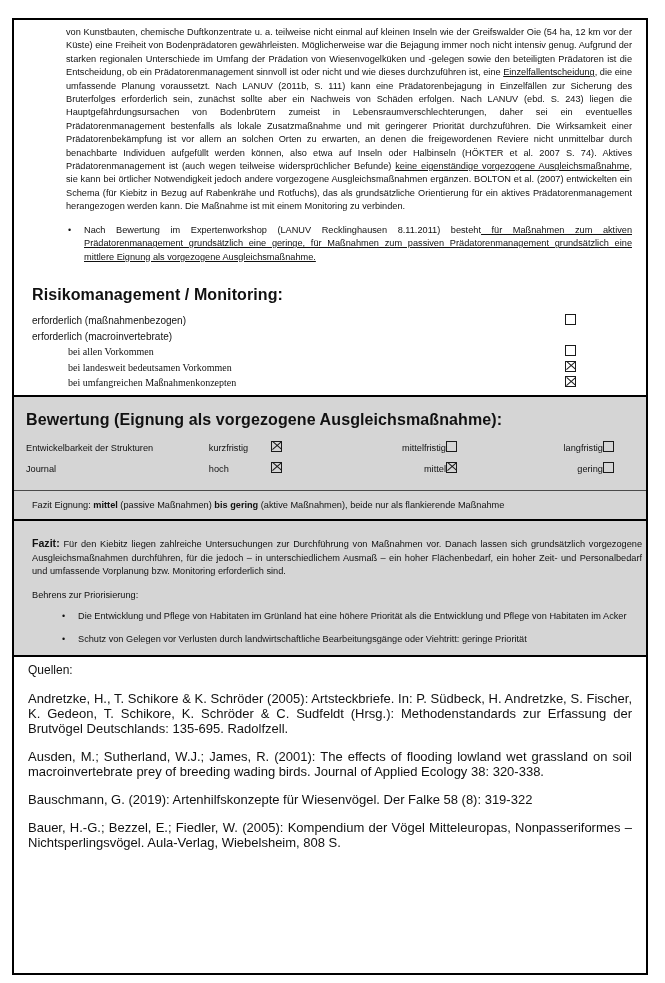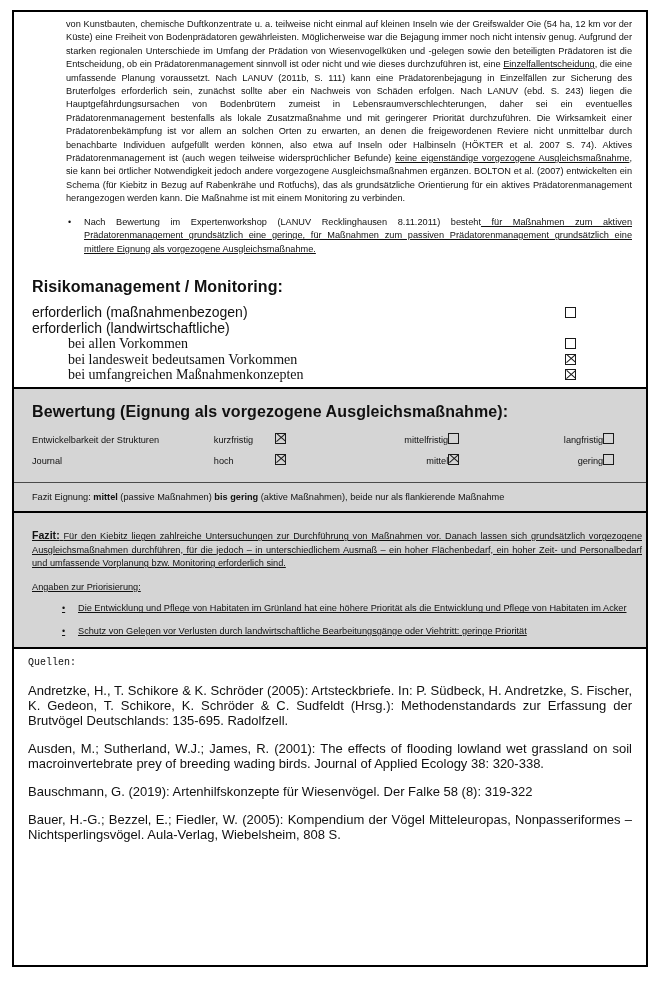--- a/index.html
+++ b/index.html
@@ -12,21 +12,21 @@
     height: 983px;
     font-family: "Liberation Sans", sans-serif;
     color: #111111;
     position: relative;
     overflow: hidden;
   }
 
   .page {
     position: absolute;
     left: 12px;
-    top: 10px;
+    top: 18px;
     width: 636px;
     height: 957px;
     border: 2px solid #000000;
     box-sizing: border-box;
     background: #ffffff;
   }
 
   
   .para {
     font-size: 9.2px;
@@ -78,21 +78,21 @@
     font-weight: bold;
     margin: 0 0 9px 0;
     letter-spacing: 0.1px;
   }
   .risk-table {
     border-collapse: collapse;
     width: 100%;
   }
   .risk-table td {
     padding: 0;
-    font-size: 14px;
+    font-size: 10px;
     line-height: 15.6px;
     vertical-align: middle;
     height: 15.6px;
   }
   .risk-label { width: 280px; }
   .risk-label.indent { padding-left: 36px; font-family: Liberation Serif, serif; }
   .risk-box-cell { width: 40px; text-align: left; }
 
   
   .cbx {
@@ -130,21 +130,21 @@
     border: 0;
     border-top: 1px solid #4a4a4a;
     margin: 0;
   }
 
   
   .gray {
     background: #d5d5d5;
   }
   .bewertung {
-    padding: 14px 14px 10px 18px;
+    padding: 14px 14px 10px 12px;
   }
   .bew-table {
     border-collapse: collapse;
     width: 100%;
     margin-top: 9px;
   }
   .bew-table td {
     font-size: 9.2px;
     line-height: 21px;
     height: 21px;
@@ -162,21 +162,20 @@
   .spacer-b { width: 86px; }
 
   .fazit-eignung {
     font-size: 9.2px;
     line-height: 13px;
     padding: 8px 14px 7px 18px;
   }
 
   .fazit-block {
     padding: 7px 4px 9px 18px;
-    text-decoration: underline;
   }
   .fazit-lead {
     font-size: 10.6px;
     font-weight: bold;
   }
   .fazit-body {
     font-size: 9.2px;
     line-height: 13.6px;
     text-align: justify;
   }
@@ -192,24 +191,23 @@
   }
   .prio-list .bullet-row { margin-bottom: 9px; }
   .prio-list .bullet-row:last-child { margin-bottom: 0; }
 
   
   .quellen {
     padding: 6px 14px 8px 14px;
     background: #ffffff;
   }
   .quellen-title {
-    font-size: 10px;
+    font-size: 12px;
     line-height: 15px;
     margin-bottom: 6px;
-    font-family: Liberation Mono, monospace;
   }
   .ref {
     font-size: 13px;
     line-height: 15px;
     text-align: justify;
     margin-bottom: 9px;
   }
   .ref:last-child { margin-bottom: 0; }
 </style>
 </head>
@@ -230,21 +228,21 @@
 
   <div class="risk-block">
     <div class="section-title">Risikomanagement / Monitoring:</div>
     <table class="risk-table">
       <tbody id="risk-rows">
           <tr>
             <td class="risk-label">erforderlich (maßnahmenbezogen)</td>
             <td class="risk-box-cell"><span class="cbx"></span></td>
           </tr>
           <tr>
-            <td class="risk-label">erforderlich (landwirtschaftliche)</td>
+            <td class="risk-label">erforderlich (macroinvertebrate)</td>
             <td class="risk-box-cell"></td>
           </tr>
           <tr>
             <td class="risk-label indent">bei allen Vorkommen</td>
             <td class="risk-box-cell"><span class="cbx"></span></td>
           </tr>
           <tr>
             <td class="risk-label indent">bei landesweit bedeutsamen Vorkommen</td>
             <td class="risk-box-cell"><span class="cbx checked"></span></td>
           </tr>
@@ -294,21 +292,21 @@
 
     <div class="fazit-eignung" id="fazit-eignung"><span>Fazit Eignung: </span><span class="b">mittel</span><span> (passive Maßnahmen) </span><span class="b">bis gering</span><span> (aktive Maßnahmen), beide nur als flankierende Maßnahme</span></div>
 
     <hr class="hr-thick">
 
     <div class="fazit-block">
       <p class="fazit-body">
         <span class="fazit-lead">Fazit:</span>
         <span>Für den Kiebitz liegen zahlreiche Untersuchungen zur Durchführung von Maßnahmen vor. Danach lassen sich grundsätzlich vorgezogene Ausgleichsmaßnahmen durchführen, für die jedoch – in unterschiedlichem Ausmaß – ein hoher Flächenbedarf, ein hoher Zeit- und Personalbedarf und umfassende Vorplanung bzw. Monitoring erforderlich sind.</span>
       </p>
-      <div class="prio-label">Angaben zur Priorisierung:</div>
+      <div class="prio-label">Behrens zur Priorisierung:</div>
       <div class="prio-list" id="prio-list">
           <div class="bullet-row">
             <span class="bullet-dot">•</span>
             <span class="bullet-text">Die Entwicklung und Pflege von Habitaten im Grünland hat eine höhere Priorität als die Entwicklung und Pflege von Habitaten im Acker</span>
           </div>
           <div class="bullet-row">
             <span class="bullet-dot">•</span>
             <span class="bullet-text">Schutz von Gelegen vor Verlusten durch landwirtschaftliche Bearbeitungsgänge oder Viehtritt: geringe Priorität</span>
           </div>
         </div>

